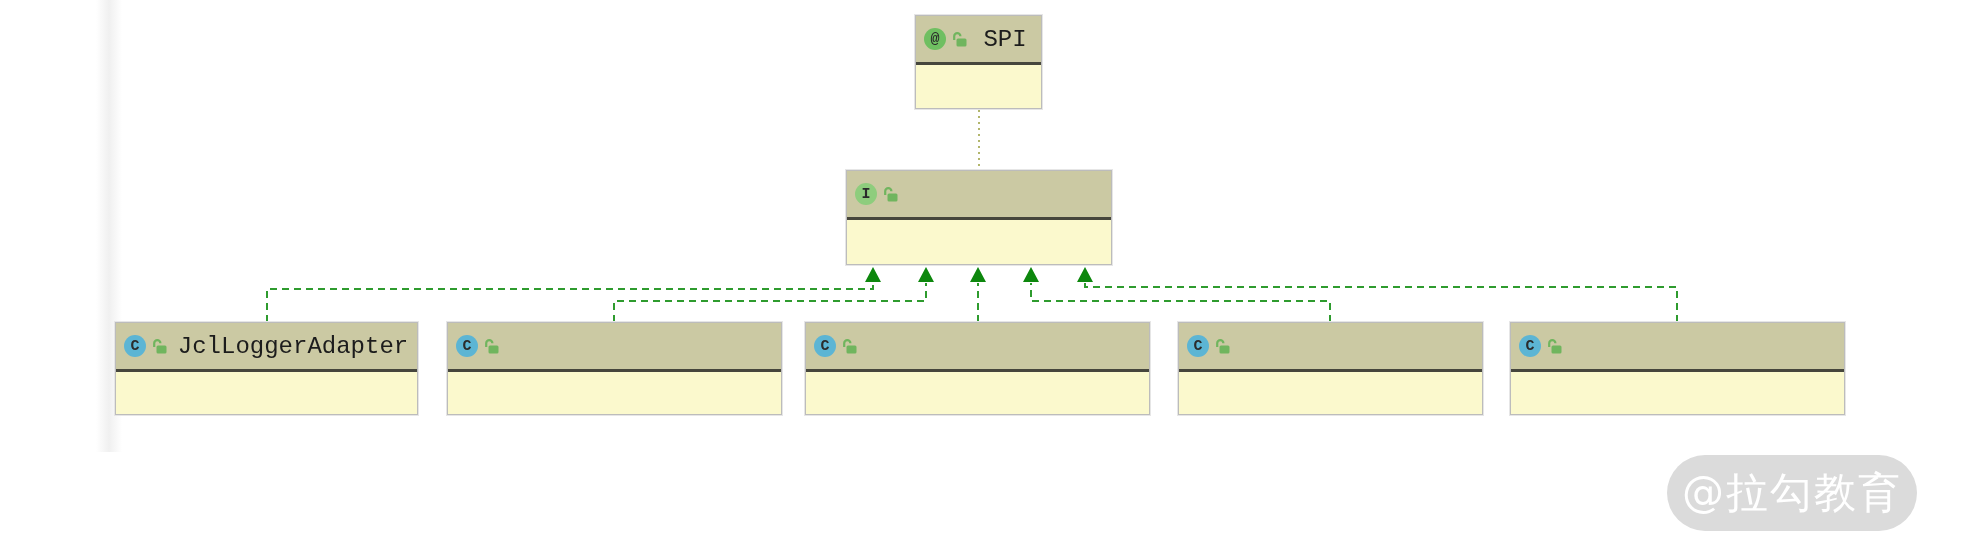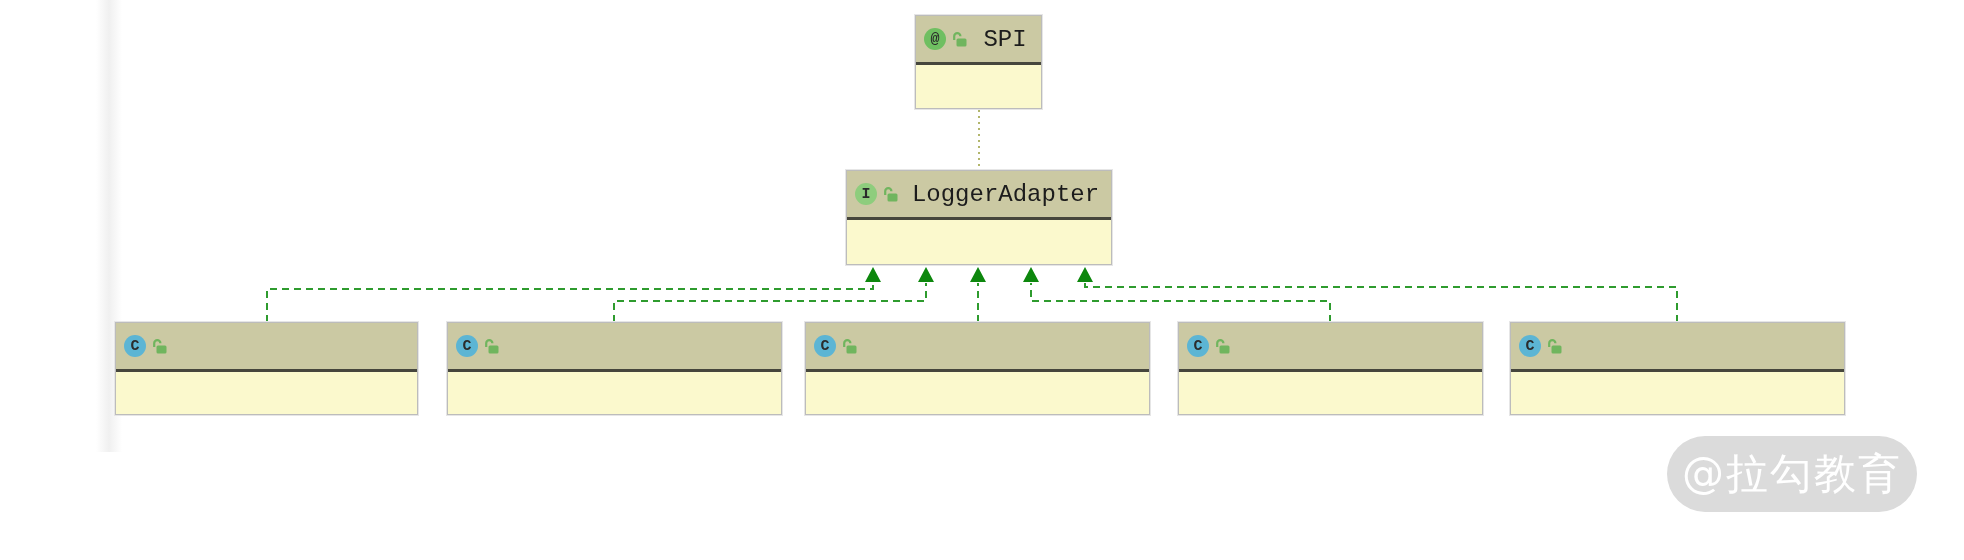--- a/index.html
+++ b/index.html
@@ -42,21 +42,21 @@
   .lock{flex:0 0 auto;display:flex;align-items:center;}
   .node-title{
     flex:1;text-align:center;font-size:24px;color:var(--title_text);
     white-space:nowrap;padding-right:4px;letter-spacing:0px;
   }
   svg.edges{position:absolute;left:0;top:0;}
   .edge{fill:none;stroke:var(--edge_green);stroke-width:2;stroke-dasharray:7 5;}
   .edge-dotted{fill:none;stroke:var(--edge_olive);stroke-width:2;stroke-dasharray:2 4;}
   .arrowhead{fill:var(--arrow_green);stroke:none;}
   .watermark{
-    position:absolute;left:1667px;top:436px;width:250px;height:76px;
+    position:absolute;left:1667px;top:455px;width:250px;height:76px;
     background:var(--watermark_bg);border-radius:40px;
     display:flex;align-items:center;justify-content:center;
     font-family:"DejaVu Sans","Liberation Sans",sans-serif;
     font-size:42px;color:var(--watermark_text);letter-spacing:2px;
   }
 </style>
 </head>
 <body>
 
 <div class="canvas">
@@ -95,34 +95,34 @@
 
   <div class="node" style="left:846px;top:170px;width:266px;height:95px">
     <div class="node-header">
       <span class="badge badge-interface">I</span>
       <span class="lock">
         <svg width="17" height="17" viewBox="0 0 17 17">
           <path d="M3.2 9 V5.2 a3.1 3.1 0 0 1 6.2 0" fill="none" stroke="var(--lock_green)" stroke-width="2.2"></path>
           <rect x="5.5" y="7.5" width="10" height="8" rx="1.5" fill="var(--lock_green)"></rect>
         </svg>
       </span>
-      <span class="node-title">LoggerAdapter</span>
     </div>
     <div class="node-body"></div>
   </div>
 
   <div class="node" style="left:115px;top:322px;width:303px;height:93px">
     <div class="node-header">
       <span class="badge badge-class">C</span>
       <span class="lock">
         <svg width="17" height="17" viewBox="0 0 17 17">
           <path d="M3.2 9 V5.2 a3.1 3.1 0 0 1 6.2 0" fill="none" stroke="var(--lock_green)" stroke-width="2.2"></path>
           <rect x="5.5" y="7.5" width="10" height="8" rx="1.5" fill="var(--lock_green)"></rect>
         </svg>
       </span>
+      <span class="node-title">JclLoggerAdapter</span>
     </div>
     <div class="node-body"></div>
   </div>
 
   <div class="node" style="left:447px;top:322px;width:335px;height:93px">
     <div class="node-header">
       <span class="badge badge-class">C</span>
       <span class="lock">
         <svg width="17" height="17" viewBox="0 0 17 17">
           <path d="M3.2 9 V5.2 a3.1 3.1 0 0 1 6.2 0" fill="none" stroke="var(--lock_green)" stroke-width="2.2"></path>

